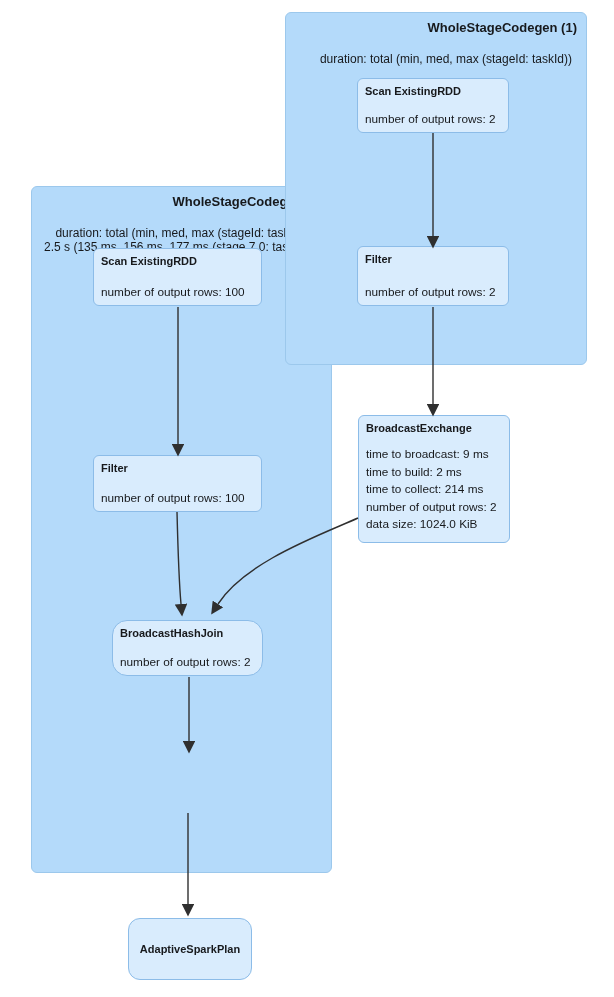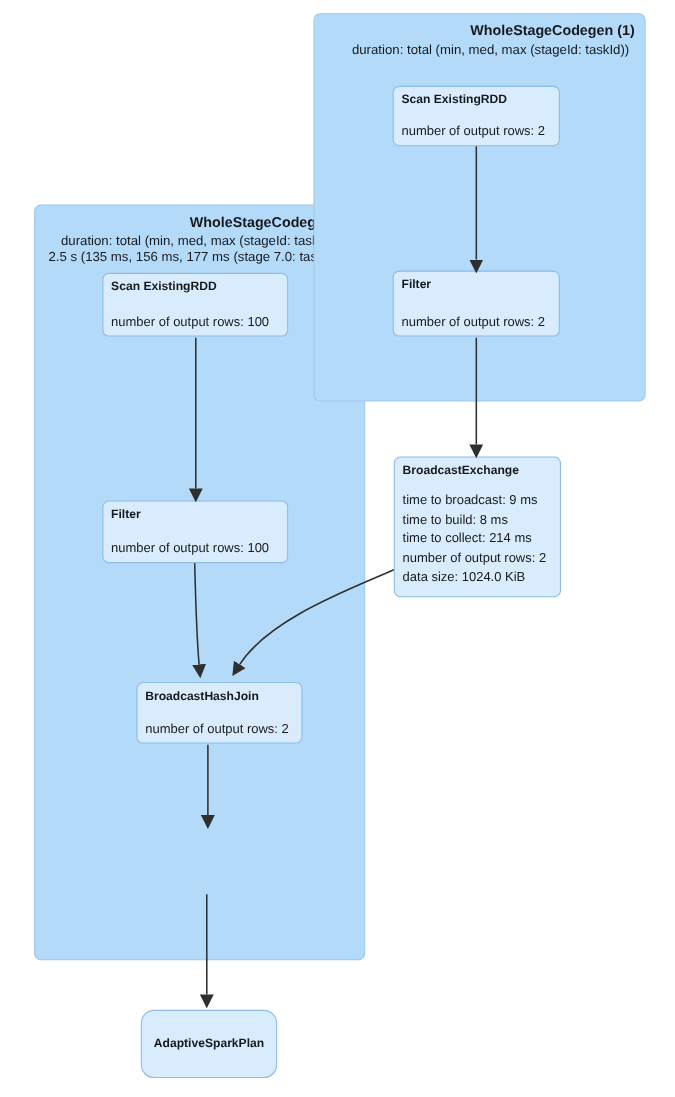--- a/index.html
+++ b/index.html
@@ -25,21 +25,21 @@
   .cluster-left{left:31px;top:186px;width:301px;height:687px;z-index:1;}
   .cluster-right{left:285px;top:12px;width:302px;height:353px;z-index:2;padding-left:20px;}
   .cluster-title{
     padding:7px 9px 0 9px;
     text-align:right;
     font-weight:bold;
     font-size:13px;
     white-space:nowrap;
   }
   .cluster-duration{
-    margin-top:4px;
+    margin-top:18px;
     text-align:center;
     font-size:12px;
     line-height:13.5px;
     white-space:nowrap;
   }
 
   .node{
     position:absolute;
     background:var(--node-fill);
     border:1px solid var(--node-border);
@@ -55,21 +55,21 @@
   .metric{font-size:11.8px;white-space:nowrap;}
   .node-be .metrics{margin-top:12px;}
   .node-be .metric{line-height:17.5px;}
   .node-center{justify-content:center;align-items:center;padding:4px;}
 
   .n-scan1{left:357px;top:78px;width:152px;height:55px;}
   .n-filter1{left:357px;top:246px;width:152px;height:60px;}
   .n-be{left:358px;top:415px;width:152px;height:128px;justify-content:flex-start;}
   .n-scan2{left:93px;top:248px;width:169px;height:58px;}
   .n-filter2{left:93px;top:455px;width:169px;height:57px;}
-  .n-bhj{left:124px;top:620px;width:151px;height:56px;}
+  .n-bhj{left:112px;top:620px;width:151px;height:56px;border-radius:15px;}
   .n-project{left:163px;top:750px;width:52px;height:63px;}
   .n-asp{left:128px;top:918px;width:124px;height:62px;border-radius:12px;}
 
   svg.edge-layer{
     position:absolute;left:0;top:0;width:614px;height:997px;
     z-index:4;pointer-events:none;
   }
   .edge{stroke:var(--edge);stroke-width:1.4px;fill:none;marker-end:url(#arrow);}
   #arrow path{fill:var(--edge);}
 </style>
@@ -100,21 +100,21 @@
 
   <div class="node n-filter1">
     <div class="node-title">Filter</div>
     <div class="metric">number of output rows: 2</div>
   </div>
 
   <div class="node n-be node-be">
     <div class="node-title">BroadcastExchange</div>
     <div class="metrics">
       <div class="metric">time to broadcast: 9 ms</div>
-      <div class="metric">time to build: 8 ms</div>
+      <div class="metric">time to build: 2 ms</div>
       <div class="metric">time to collect: 214 ms</div>
       <div class="metric">number of output rows: 2</div>
       <div class="metric">data size: 1024.0 KiB</div>
     </div>
   </div>
 
   <div class="node n-scan2">
     <div class="node-title">Scan ExistingRDD</div>
     <div class="metric">number of output rows: 100</div>
   </div>

